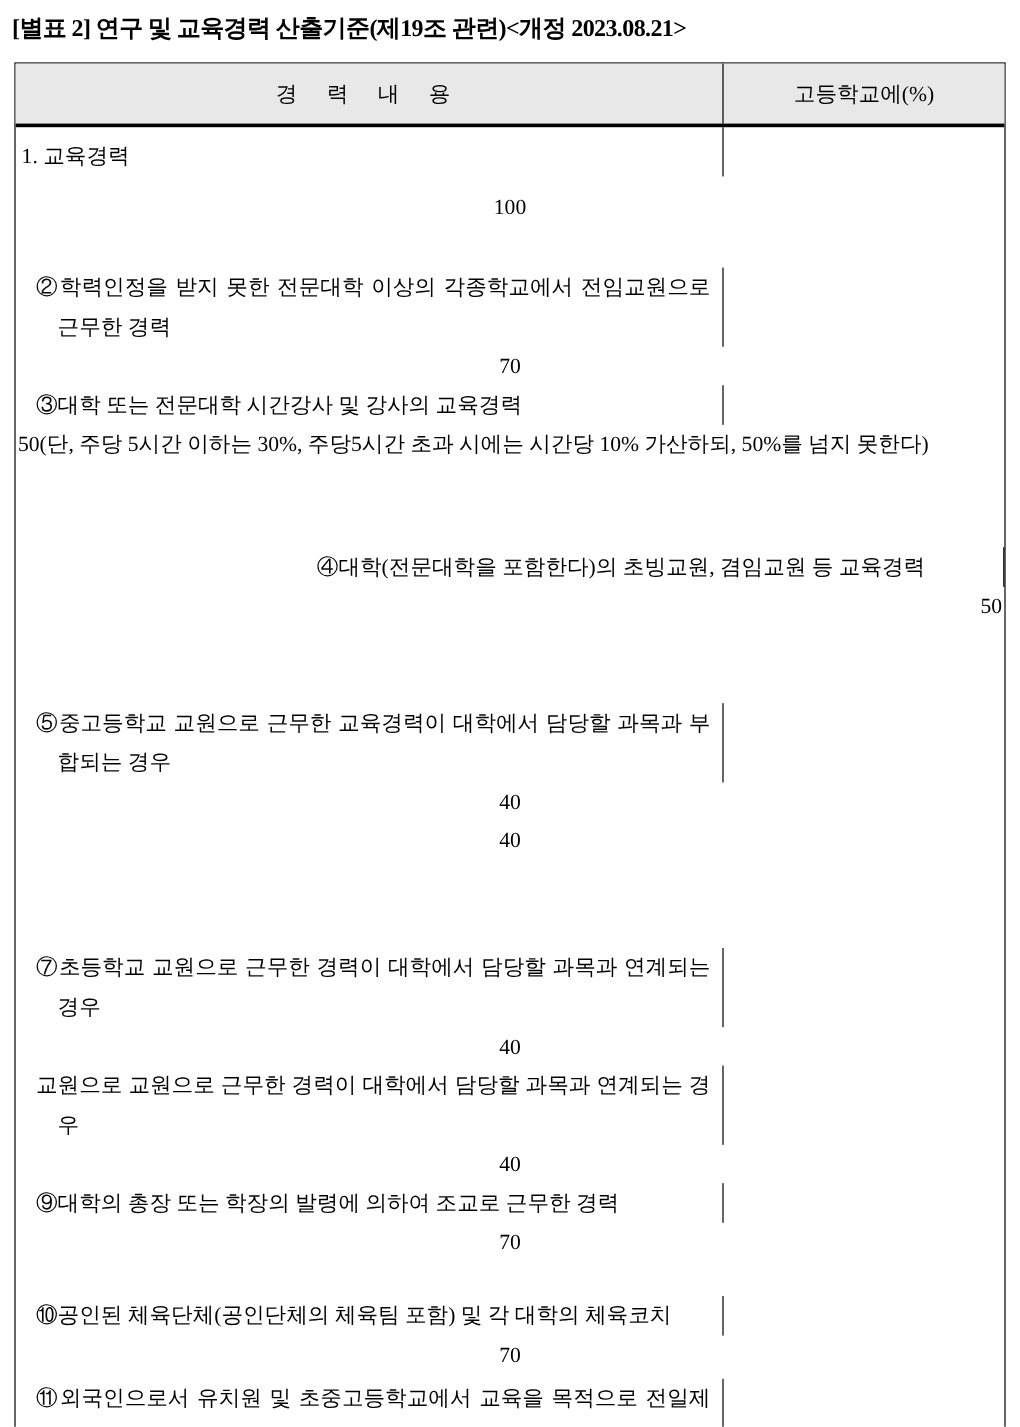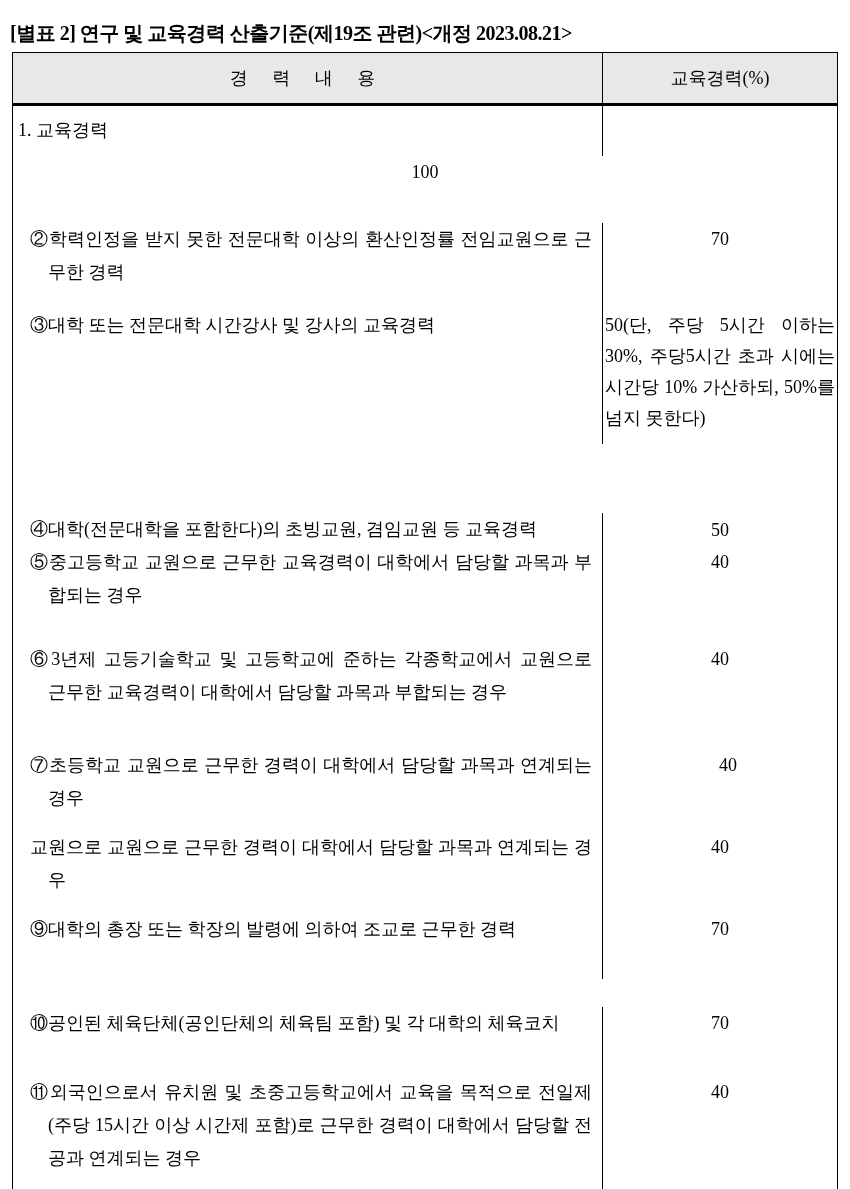--- a/index.html
+++ b/index.html
@@ -6,21 +6,21 @@
     margin: 0; padding: 0;
     width: 850px; height: 1189px;
     background: #ffffff;
     color: #000000;
     font-family: "Liberation Serif", "DejaVu Serif", serif;
   }
   .page { position: relative; width: 850px; height: 1189px; overflow: hidden; }
 
   .doc-title {
     position: absolute;
-    left: 10px; top: 20px;
+    left: 10px; top: 10px;
     font-size: 20px;
     font-weight: bold;
     letter-spacing: -0.5px;
     white-space: nowrap;
   }
 
   .table {
     position: absolute;
     left: 12px; top: 52px;
     width: 826px;
@@ -42,21 +42,21 @@
     justify-content: center;
     font-size: 18px;
   }
   .header-cell.content-col {
     width: 590px;
     border-right: 1px solid #000;
     letter-spacing: 10px;
   }
   .header-cell.rate-col { flex: 1; letter-spacing: 0px; }
 
-  .row { display: flex; }
+  .row { display: flex; flex-direction: column; }
   .row .content {
     width: 590px;
     box-sizing: border-box;
     border-right: 1px solid #000;
     padding: 0 10px 0 35px;
     text-indent: -18px;
     text-align: justify;
     font-size: 18px;
     line-height: 33px;
   }
@@ -80,53 +80,52 @@
 <body>
 
 <div class="page">
 
   <div class="doc-title">[별표 2] 연구 및 교육경력 산출기준(제19조 관련)&lt;개정 2023.08.21&gt;</div>
 
   <div class="table">
 
     <div class="header-row">
       <div class="header-cell content-col">경 력 내 용</div>
-      <div class="header-cell rate-col">교육경력(%)</div>
+      <div class="header-cell rate-col">고등학교에(%)</div>
     </div>
 
     <div class="row intro">
       <div class="content">1. 교육경력</div>
       <div class="rate"></div>
     </div>
 
     <div id="rows-container">
         <div class="row" style="min-height: 67px;">
           <div class="rate">100</div>
         </div>
         <div class="row" style="min-height: 86px;">
-          <div class="content">②학력인정을 받지 못한 전문대학 이상의 환산인정률 전임교원으로 근무한 경력</div>
+          <div class="content">②학력인정을 받지 못한 전문대학 이상의 각종학교에서 전임교원으로 근무한 경력</div>
           <div class="rate">70</div>
         </div>
         <div class="row" style="min-height: 135px;">
           <div class="content">③대학 또는 전문대학 시간강사 및 강사의 교육경력</div>
           <div class="rate long">50(단, 주당 5시간 이하는 30%, 주당5시간 초과 시에는 시간당 10% 가산하되, 50%를 넘지 못한다)</div>
         </div>
         <div class="row" style="min-height: 102px; align-items: flex-end;">
           <div class="content">④대학(전문대학을 포함한다)의 초빙교원, 겸임교원 등 교육경력</div>
           <div class="rate">50</div>
         </div>
-        <div class="row" style="min-height: 97px;">
+        <div class="row" style="min-height: 97px; margin-top: 28px;">
           <div class="content">⑤중고등학교 교원으로 근무한 교육경력이 대학에서 담당할 과목과 부합되는 경우</div>
           <div class="rate">40</div>
         </div>
         <div class="row" style="min-height: 106px;">
-          <div class="content">⑥3년제 고등기술학교 및 고등학교에 준하는 각종학교에서 교원으로 근무한 교육경력이 대학에서 담당할 과목과 부합되는 경우</div>
           <div class="rate">40</div>
         </div>
-        <div class="row" style="min-height: 82px; gap: 16px;">
+        <div class="row" style="min-height: 82px;">
           <div class="content">⑦초등학교 교원으로 근무한 경력이 대학에서 담당할 과목과 연계되는 경우</div>
           <div class="rate">40</div>
         </div>
         <div class="row" style="min-height: 82px;">
           <div class="content">교원으로 교원으로 근무한 경력이 대학에서 담당할 과목과 연계되는 경우</div>
           <div class="rate">40</div>
         </div>
         <div class="row" style="min-height: 66px;">
           <div class="content">⑨대학의 총장 또는 학장의 발령에 의하여 조교로 근무한 경력</div>
           <div class="rate">70</div>

